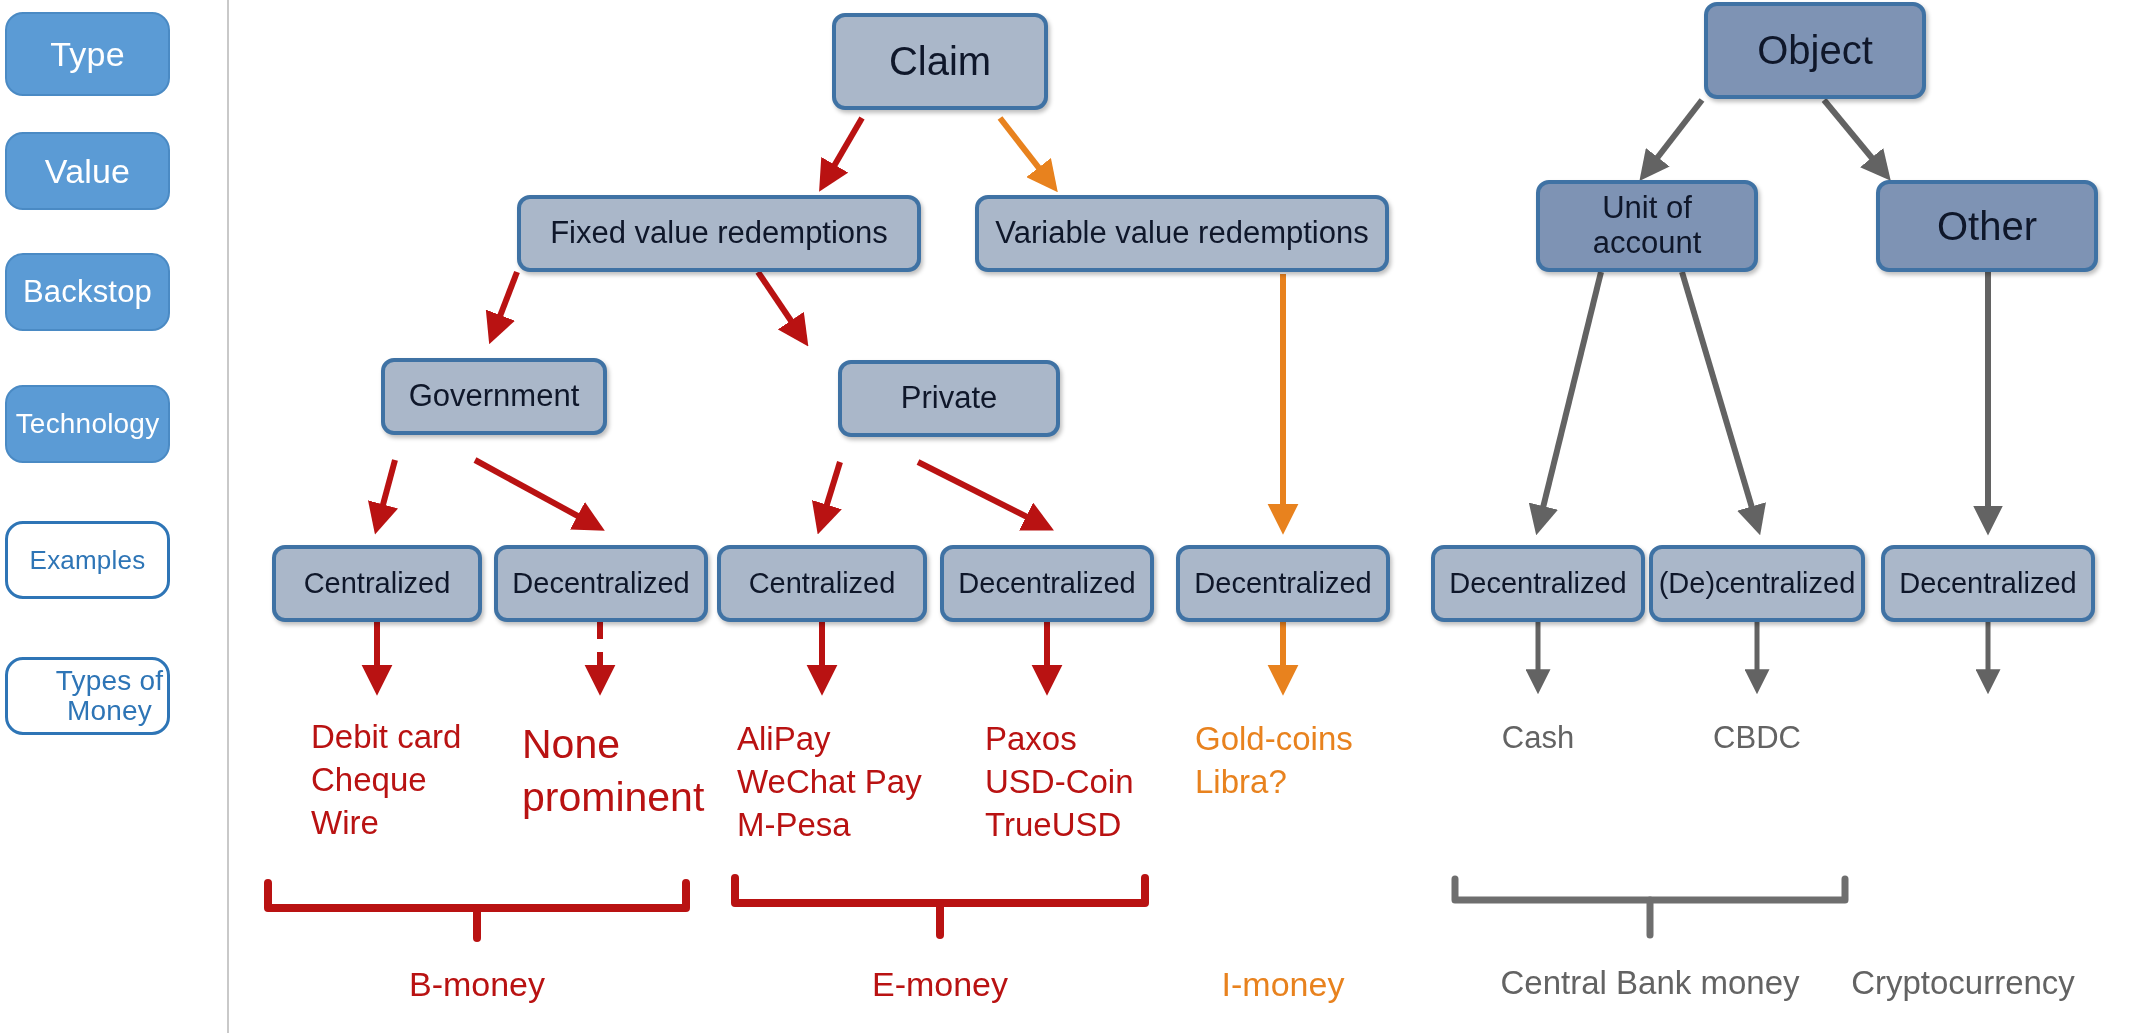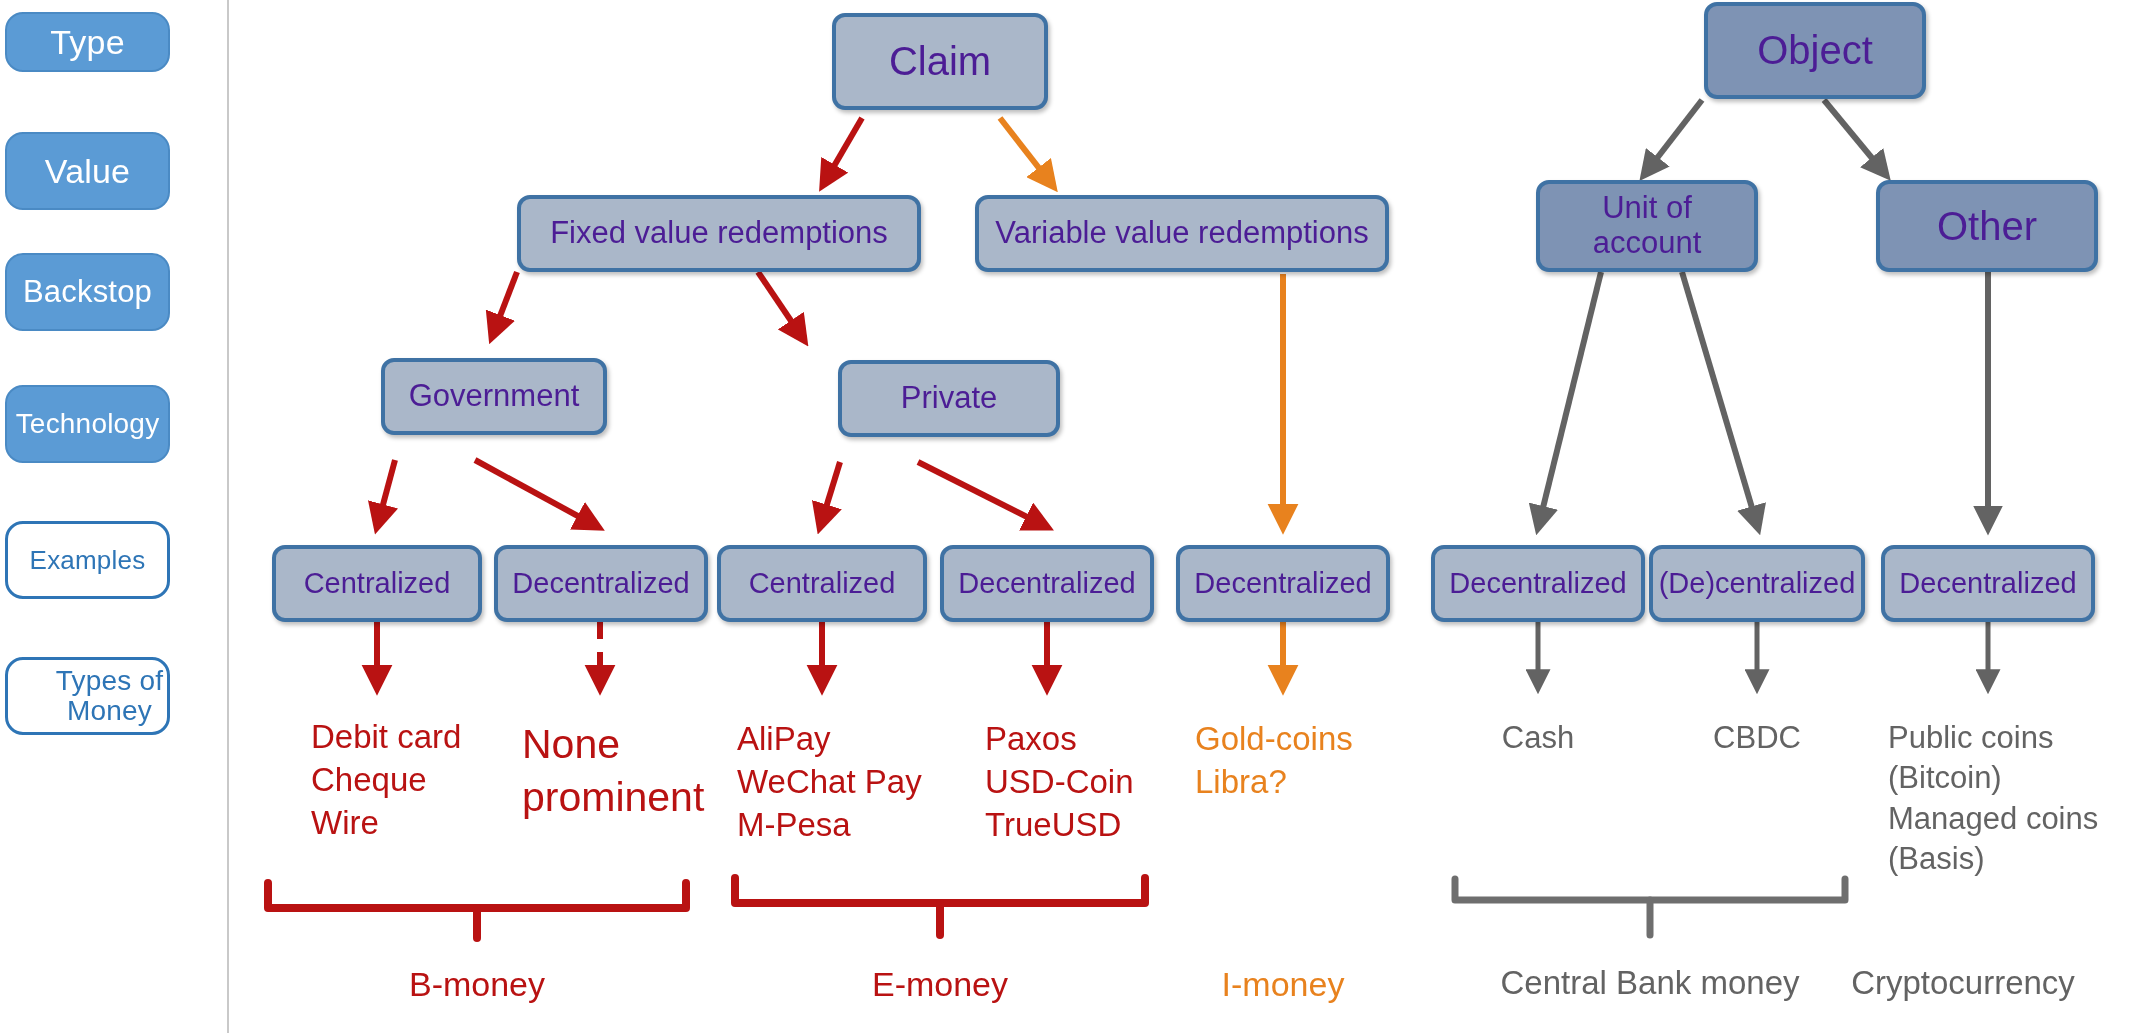--- a/index.html
+++ b/index.html
@@ -56,21 +56,21 @@
 
   
   .node{
     position:absolute;
     box-sizing:border-box;
     border-radius:13px;
     display:flex;
     align-items:center;
     justify-content:center;
     text-align:center;
-    color:#4c1d95;
+    color:#0f172a;
     line-height:1.12;
     white-space:pre-line;
     box-shadow:2px 3px 4px rgba(0,0,0,.26);
   }
   .node.light{
     background:#aab7c9;
     border:4px solid #3f72a4;
   }
   .node.dark{
     background:#7e93b4;
@@ -197,21 +197,21 @@
       <line x1="940" y1="903" x2="940" y2="935" stroke="#b91212" stroke-width="8" stroke-linecap="round"></line>
     </g>
     <g>
       <path d="M1455,879 L1455,900 L1650,900 L1845,900 L1845,879" fill="none" stroke="#6e6e6e" stroke-width="7" stroke-linecap="round" stroke-linejoin="round"></path>
       <line x1="1650" y1="900" x2="1650" y2="935" stroke="#6e6e6e" stroke-width="7" stroke-linecap="round"></line>
     </g>
   </svg>
 
   <div class="divider"></div>
 
-  <div class="rowlabel filled" style="left:5px;top:12px;width:165px;height:60px;font-size:34px;">
+  <div class="rowlabel filled" style="left:5px;top:12px;width:165px;height:84px;font-size:34px;">
     <span>Type</span>
   </div>
 
   <div class="rowlabel filled" style="left:5px;top:132px;width:165px;height:78px;font-size:34px;">
     <span>Value</span>
   </div>
 
   <div class="rowlabel filled" style="left:5px;top:253px;width:165px;height:78px;font-size:31px;">
     <span>Backstop</span>
   </div>
@@ -309,24 +309,20 @@
 USD-Coin
 TrueUSD</div>
 
   <div class="txt orange left" style="left:1195px;top:718px;font-size:33px;">Gold-coins
 Libra?</div>
 
   <div class="txt gray center" style="left:1538px;top:718px;font-size:31px;">Cash</div>
 
   <div class="txt gray center" style="left:1757px;top:718px;font-size:31px;">CBDC</div>
 
-  <div class="txt gray left" style="left:1888px;top:718px;font-size:31px;">Public coins
-(Bitcoin)
-Managed coins
-(Basis)</div>
 
   <div class="txt red center" style="left:477px;top:962px;font-size:34px;">B-money</div>
 
   <div class="txt red center" style="left:940px;top:962px;font-size:34px;">E-money</div>
 
   <div class="txt orange center" style="left:1283px;top:962px;font-size:34px;text-align:center;">I-money</div>
 
   <div class="txt gray center" style="left:1650px;top:962px;font-size:33px;">Central Bank money</div>
 
   <div class="txt gray center" style="left:1963px;top:962px;font-size:33px;">Cryptocurrency</div>

